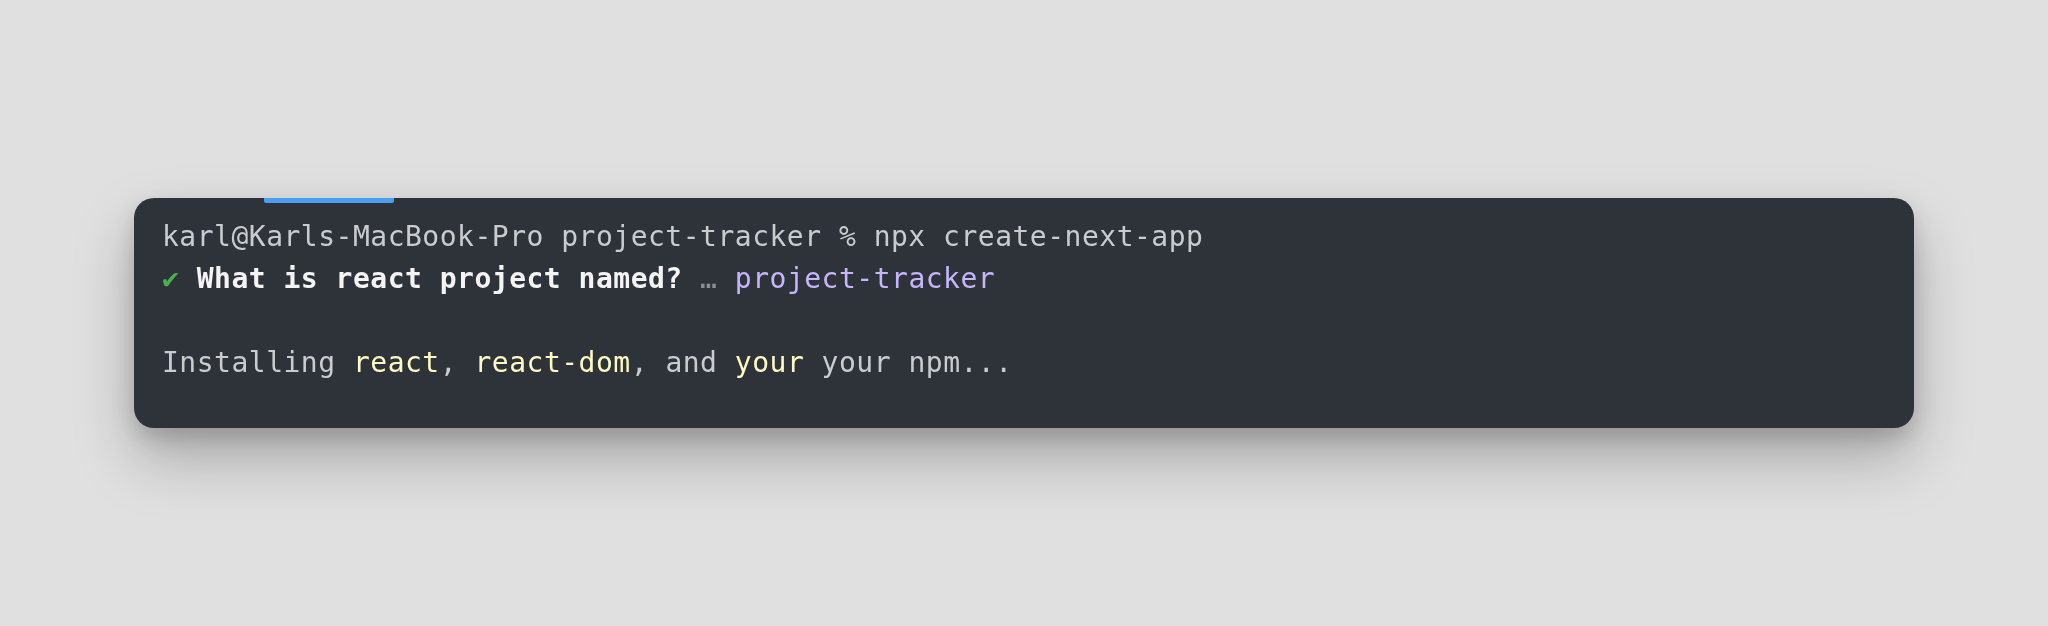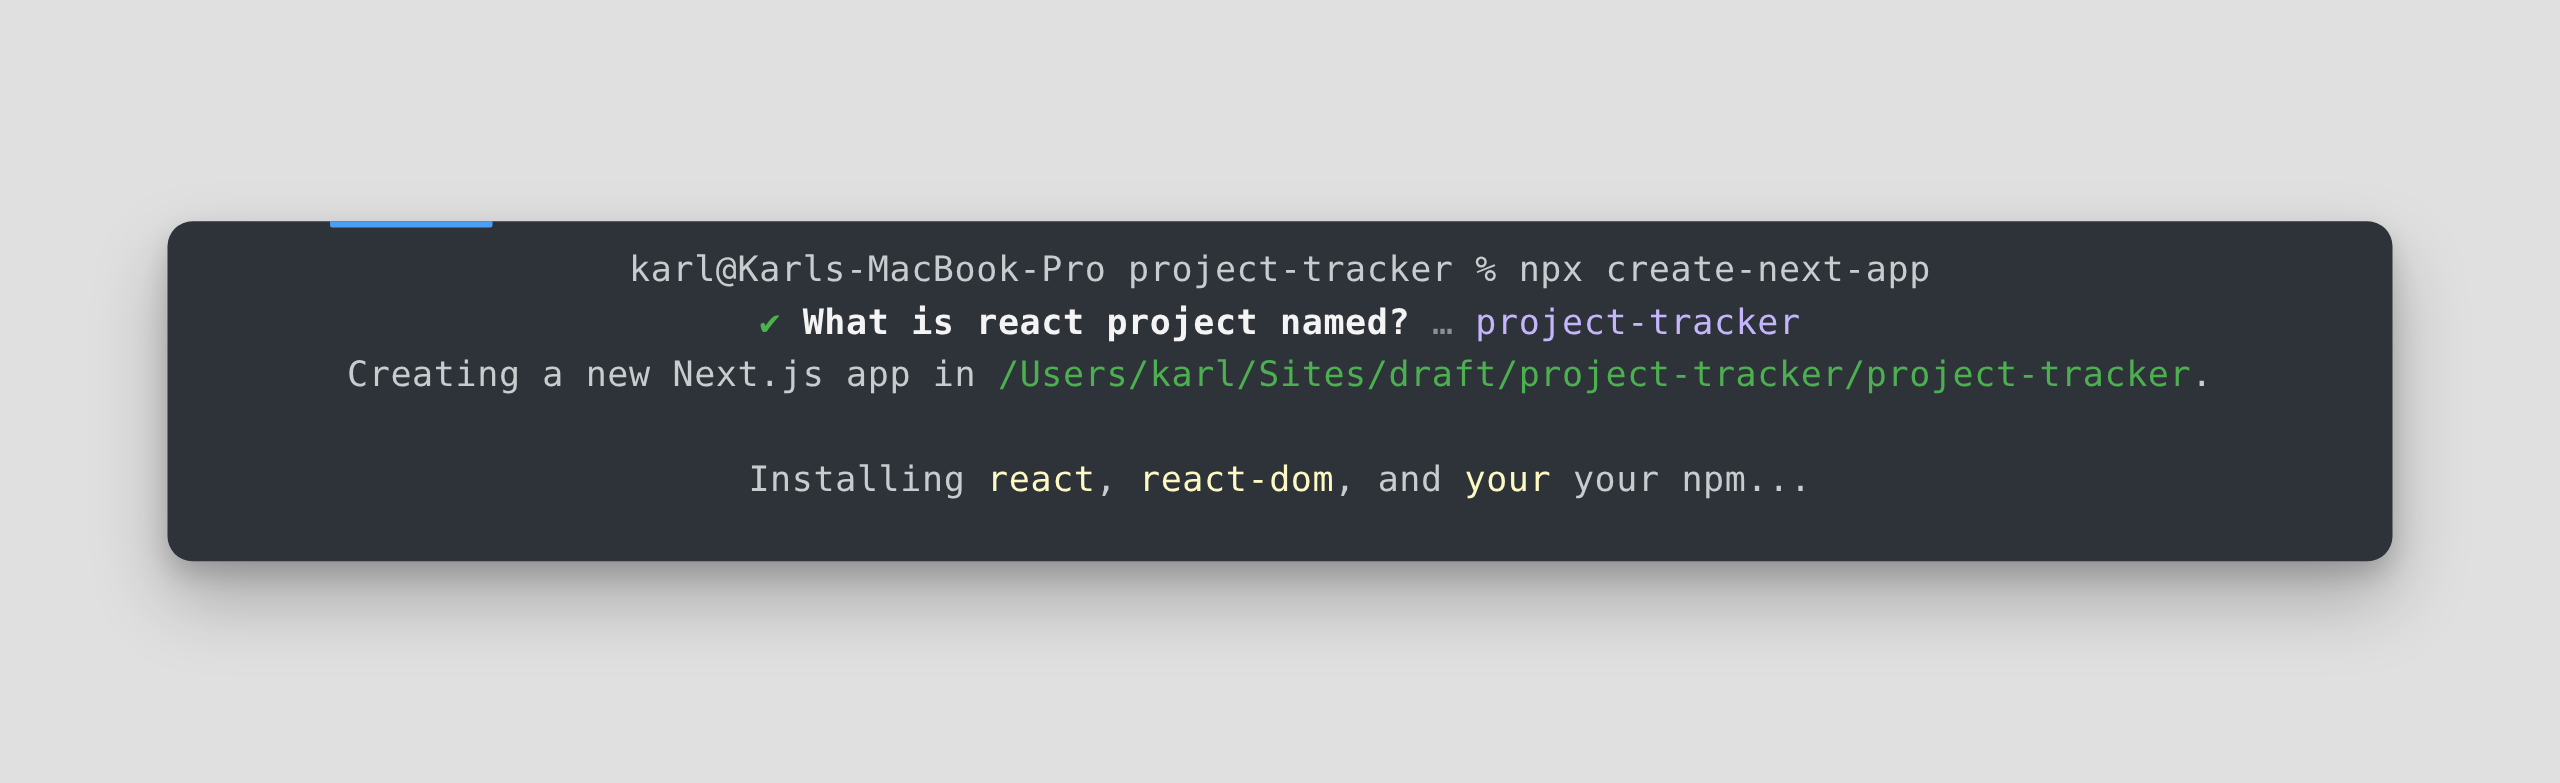--- a/index.html
+++ b/index.html
@@ -32,21 +32,20 @@
       height: 5px;
       background: #4a9ff5;
       border-radius: 0 0 2px 2px;
     }
     .terminal-line {
       font-size: 28px;
       line-height: 1.5;
       color: #c8ccce;
       white-space: pre;
       letter-spacing: 0.5px;
-      text-align: center;
     }
     .prompt {
       color: #c8ccce;
     }
     .checkmark {
       color: #4cb050;
     }
     .question {
       color: #f4f4f4;
       font-weight: 700;
@@ -73,18 +72,17 @@
 </head>
 <body>
 
 <div class="terminal-window">
   <div class="tab-indicator"></div>
 
   <div class="terminal-line"><span class="prompt">karl@Karls-MacBook-Pro project-tracker % npx create-next-app</span></div>
 
   <div class="terminal-line"><span class="checkmark">✔</span> <span class="question">What is react project named?</span> <span class="ellipsis">…</span> <span class="answer">project-tracker</span></div>
 
-  <div class="terminal-line"><span>Creating a new Next.js app in </span><span class="path">/Users/karl/Sites/draft/project-tracker/project-tracker</span><span class="period">.</span></div>
 
   <div class="blank-line"></div>
 
   <div class="terminal-line"><span>Installing </span><span class="cyan">react</span><span>, </span><span class="cyan">react-dom</span><span>, and </span><span class="cyan">your</span><span> your npm...</span></div>
 </div>
 
 </body></html>

